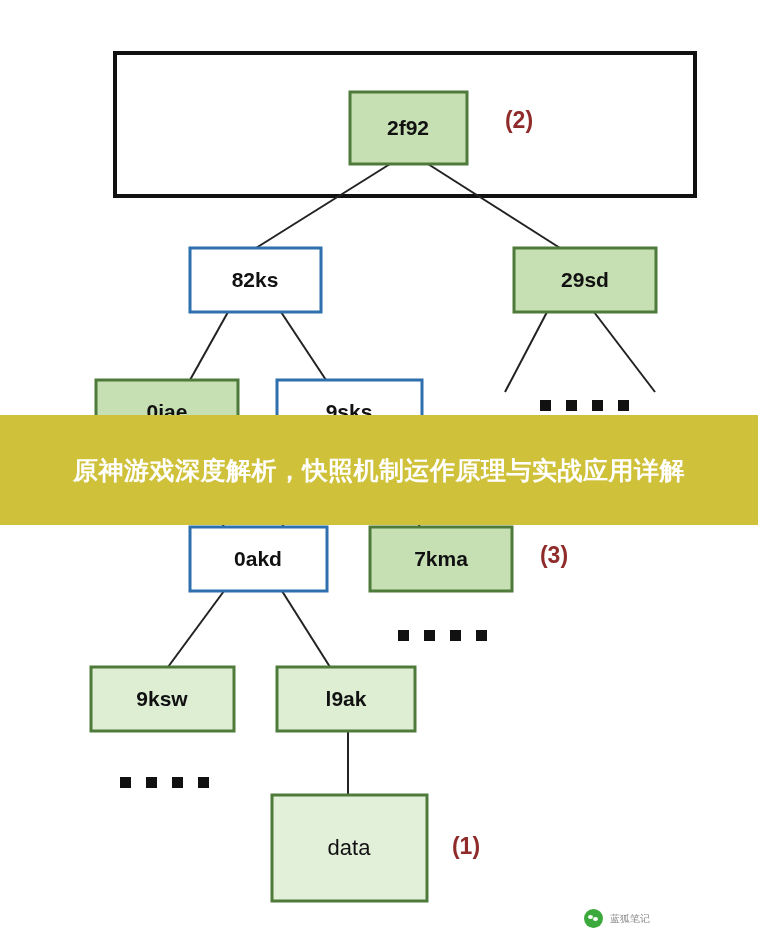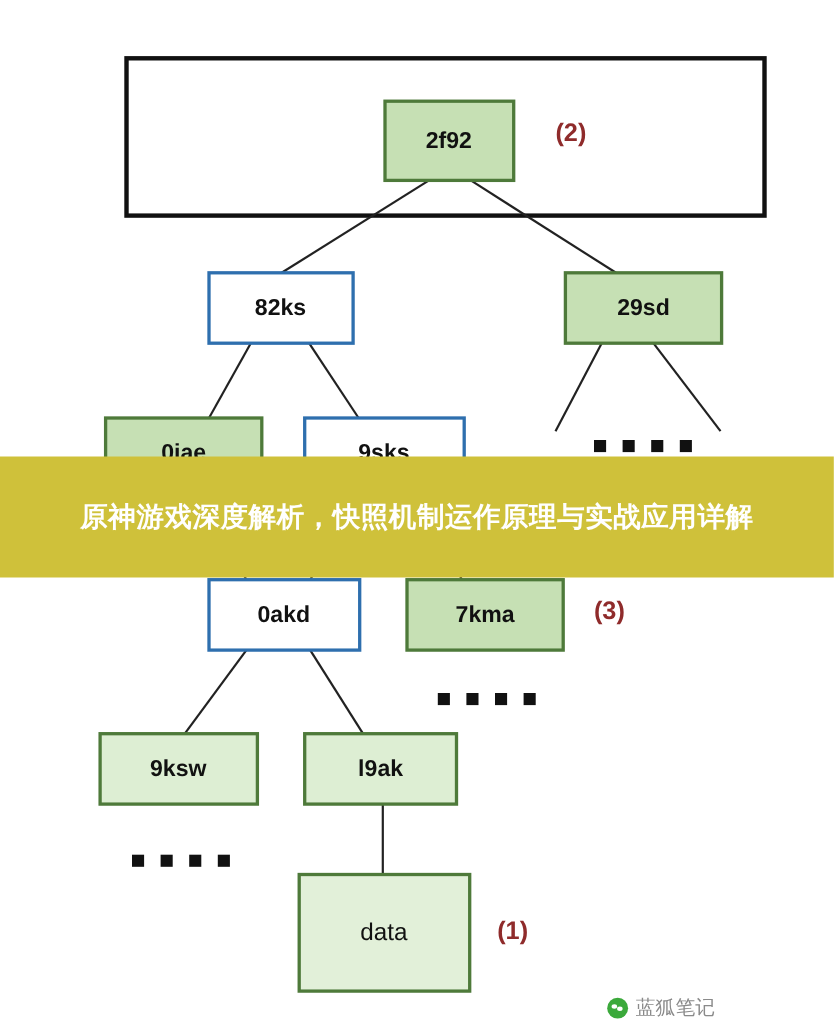--- a/index.html
+++ b/index.html
@@ -95,21 +95,21 @@
   .wm-logo::after {
     content: "";
     position: absolute;
     left: 9px; top: 8px;
     width: 5px; height: 4px;
     border-radius: 50%;
     background: #ffffff;
   }
   .wm-text {
     font-family: "Liberation Sans", sans-serif;
-    font-size: 18px;
+    font-size: 10px;
     color: #8a8a8a;
     white-space: nowrap;
   }
 </style>
 </head>
 <body>
 
 <div id="stage">
 
   <svg id="diagram" viewBox="0 0 758 942">

